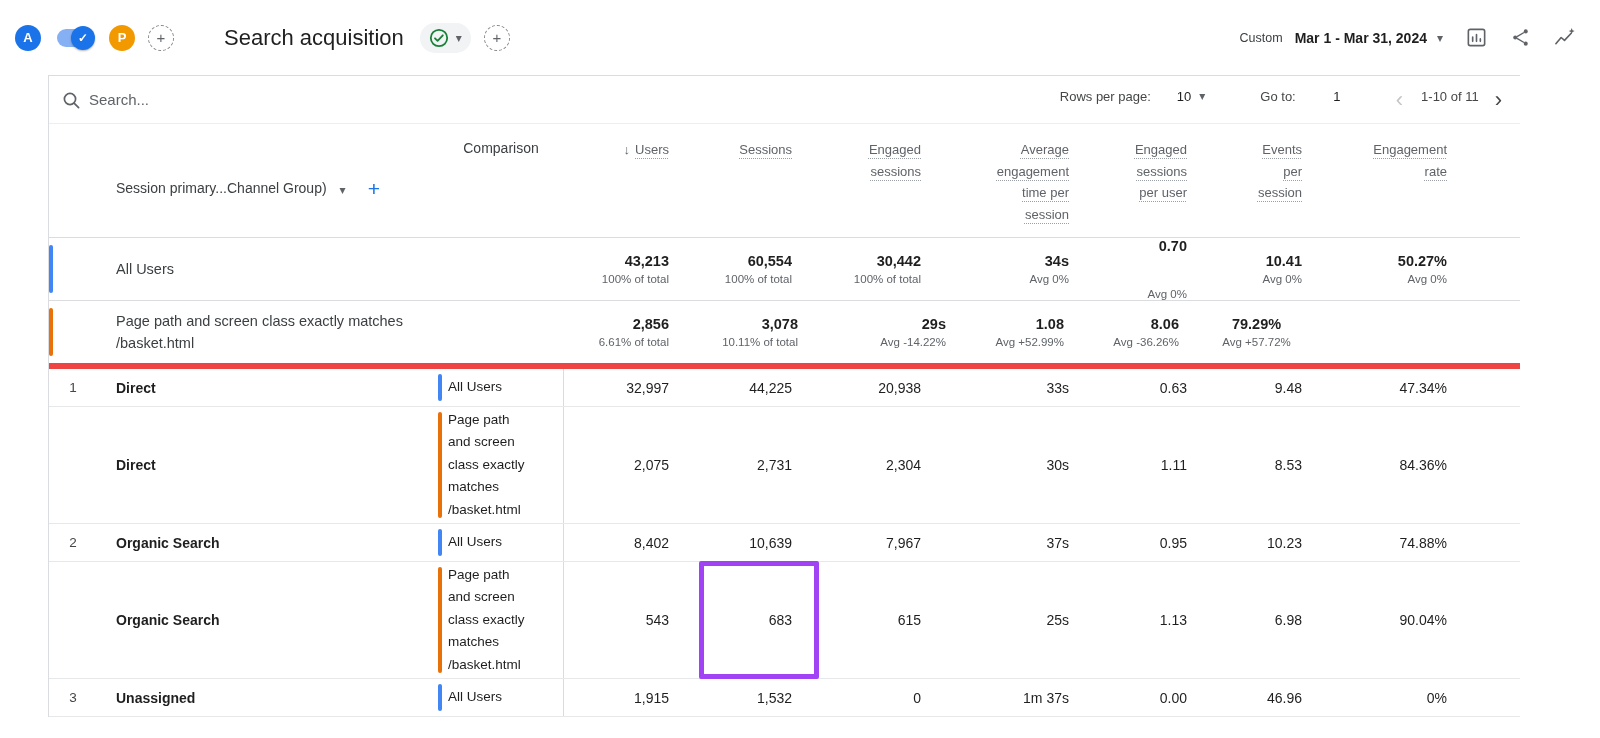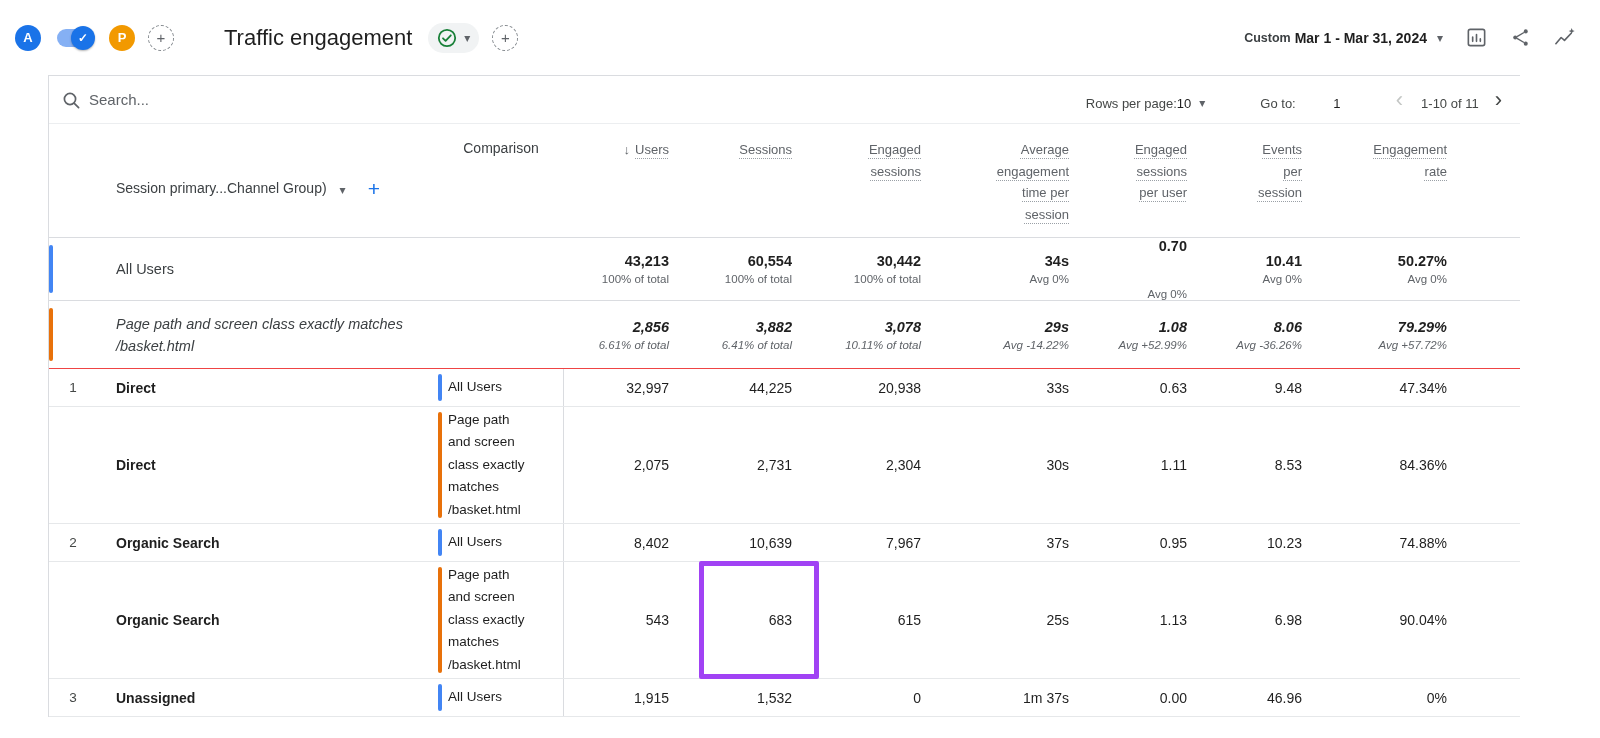--- a/index.html
+++ b/index.html
@@ -35,43 +35,43 @@
     display: flex; align-items: center; justify-content: center; margin-left: 13px; flex: none;
   }
   .avatar + .add-circle { margin-left: 13px; }
   .title { font-size: 22px; color: #1f1f1f; margin-left: 50px; white-space: nowrap; }
   .badge {
     margin-left: 16px; height: 30px; padding: 0 9px; border-radius: 15px; background: #f1f3f4;
     display: flex; align-items: center; gap: 7px; flex: none;
   }
   .caret { color: #5f6368; font-size: 12px; line-height: 1; }
   .tb-right { margin-left: auto; display: flex; align-items: center; }
-  .custom-label { font-size: 12.5px; font-weight: bold; color: #3c4043; margin-right: 4px; }
+  .custom-label { font-size: 12.5px; font-weight: normal; color: #3c4043; margin-right: 12px; }
   .daterange { font-size: 14px; font-weight: bold; color: #1f1f1f; white-space: nowrap; }
   .tb-right .caret { margin-left: 10px; }
   .tb-icon { margin-left: 22px; display: flex; align-items: center; }
 
   
   .card {
     margin-left: 48px; width: 1472px;
     border-left: 1px solid #dadce0; border-top: 1px solid #dadce0;
     background: #fff;
   }
 
   
   .toolbar { height: 48px; display: flex; align-items: center; padding: 0 14px 0 12px; border-bottom: 1px solid #eceef0; }
   .search-wrap { display: flex; align-items: center; }
   .search-input {
     border: none; outline: none; font-size: 15px; color: #1f1f1f; margin-left: 8px; width: 320px;
     font-family: inherit; background: transparent;
   }
   .search-input::placeholder { color: #5f6368; }
-  .pg { display: flex; align-items: flex-end; margin-left: auto; font-size: 13px; color: #444746; }
+  .pg { display: flex; align-items: flex-start; margin-left: auto; font-size: 13px; color: #444746; }
   .pg-label { white-space: nowrap; }
-  .rpp-value { display: flex; align-items: center; gap: 8px; color: #1f1f1f; }
+  .rpp-value { display: flex; align-items: center; gap: 8px; margin-left: 26px; color: #1f1f1f; }
   .goto-label { margin-left: 55px; }
   .goto-input {
     width: 34px; border: none; outline: none; font-size: 13px; color: #1f1f1f; text-align: center;
     margin-left: 24px; font-family: inherit; background: transparent;
   }
   .chev { font-size: 22px; line-height: 1; padding: 0 4px; }
   .chev-left { color: #c4c7c5; margin-left: 38px; }
   .chev-right { color: #444746; margin-left: 12px; }
   .range-label { margin-left: 14px; white-space: nowrap; }
 
@@ -88,21 +88,21 @@
   .mhead-label {
     white-space: pre-line; text-align: right; font-size: 13px; color: #5f6368; line-height: 21.5px;
     text-decoration-line: underline; text-decoration-style: dotted; text-decoration-color: #9aa0a6;
     text-decoration-thickness: 1px; text-underline-offset: 4px;
   }
   .sort-arrow { font-size: 13px; color: #5f6368; margin-right: 5px; line-height: 21.5px; }
 
   
   .summary-row { display: flex; position: relative; border-bottom: 1px solid #dadce0; }
   .summary-row.r0 { height: 63px; }
-  .summary-row.r1 { height: 68px; border-bottom: 1px solid #ef4444; font-style: italic; }
+  .summary-row.r1 { height: 68px; border-bottom: 6px solid #ef4444; }
   .accent { position: absolute; left: 0; top: 7px; bottom: 7px; width: 4px; border-radius: 2px; }
   .summary-label {
     width: 515px; padding-left: 67px; display: flex; align-items: center;
     font-size: 14.5px; color: #3c4043; white-space: pre-line; line-height: 22px;
   }
   .summary-metric { display: flex; flex-direction: column; justify-content: center; align-items: flex-end; padding-right: 10px; }
   .sval { font-size: 14.5px; font-weight: bold; color: #1f1f1f; }
   .ssub { font-size: 11.5px; color: #5f6368; margin-top: 4px; white-space: nowrap; }
 
   
@@ -131,21 +131,21 @@
       <span>✓</span>
     </div>
   </div>
   <div class="avatar" style="background: rgb(242, 153, 0);">
     <span>P</span>
   </div>
   <button class="add-circle">
     <span>+</span>
   </button>
 
-  <div class="title">Traffic engagement</div>
+  <div class="title">Search acquisition</div>
 
   <div class="badge">
     <span style="display:flex">
       <svg width="20" height="20" viewBox="0 0 20 20">
         <circle cx="10" cy="10" r="8.2" fill="none" stroke="#188038" stroke-width="1.8"></circle>
         <path d="M6 10.3l2.6 2.6 5.2-5.6" fill="none" stroke="#188038" stroke-width="1.8" stroke-linecap="round" stroke-linejoin="round"></path>
       </svg>
     </span>
     <span class="caret">▾</span>
   </div>
@@ -285,41 +285,37 @@
         </div>
       </div>
       <div class="summary-row r1">
         <div class="accent" style="background: rgb(232, 113, 10);"></div>
         <div class="summary-label">Page path and screen class exactly matches
 /basket.html</div>
         <div class="mcell summary-metric" style="width: 115px;">
           <div class="sval">2,856</div>
           <div class="ssub">6.61% of total</div>
         </div>
-        <div class="mcell summary-metric" style="width: 123px;">
-          <div class="sval">3,882</div>
-          <div class="ssub">6.41% of total</div>
-        </div>
         <div class="mcell summary-metric" style="width: 129px;">
           <div class="sval">3,078</div>
           <div class="ssub">10.11% of total</div>
         </div>
         <div class="mcell summary-metric" style="width: 148px;">
           <div class="sval">29s</div>
           <div class="ssub">Avg -14.22%</div>
         </div>
         <div class="mcell summary-metric" style="width: 118px;">
           <div class="sval">1.08</div>
           <div class="ssub">Avg +52.99%</div>
         </div>
         <div class="mcell summary-metric" style="width: 115px;">
           <div class="sval">8.06</div>
           <div class="ssub">Avg -36.26%</div>
         </div>
-        <div class="mcell summary-metric" style="width: 145px;">
+        <div class="mcell summary-metric" style="width: 145px; align-items: center;">
           <div class="sval">79.29%</div>
           <div class="ssub">Avg +57.72%</div>
         </div>
       </div>
     </div>
 
   <div>
       <div class="detail-row">
         <div class="idx">1</div>
         <div class="channel">Direct</div>

